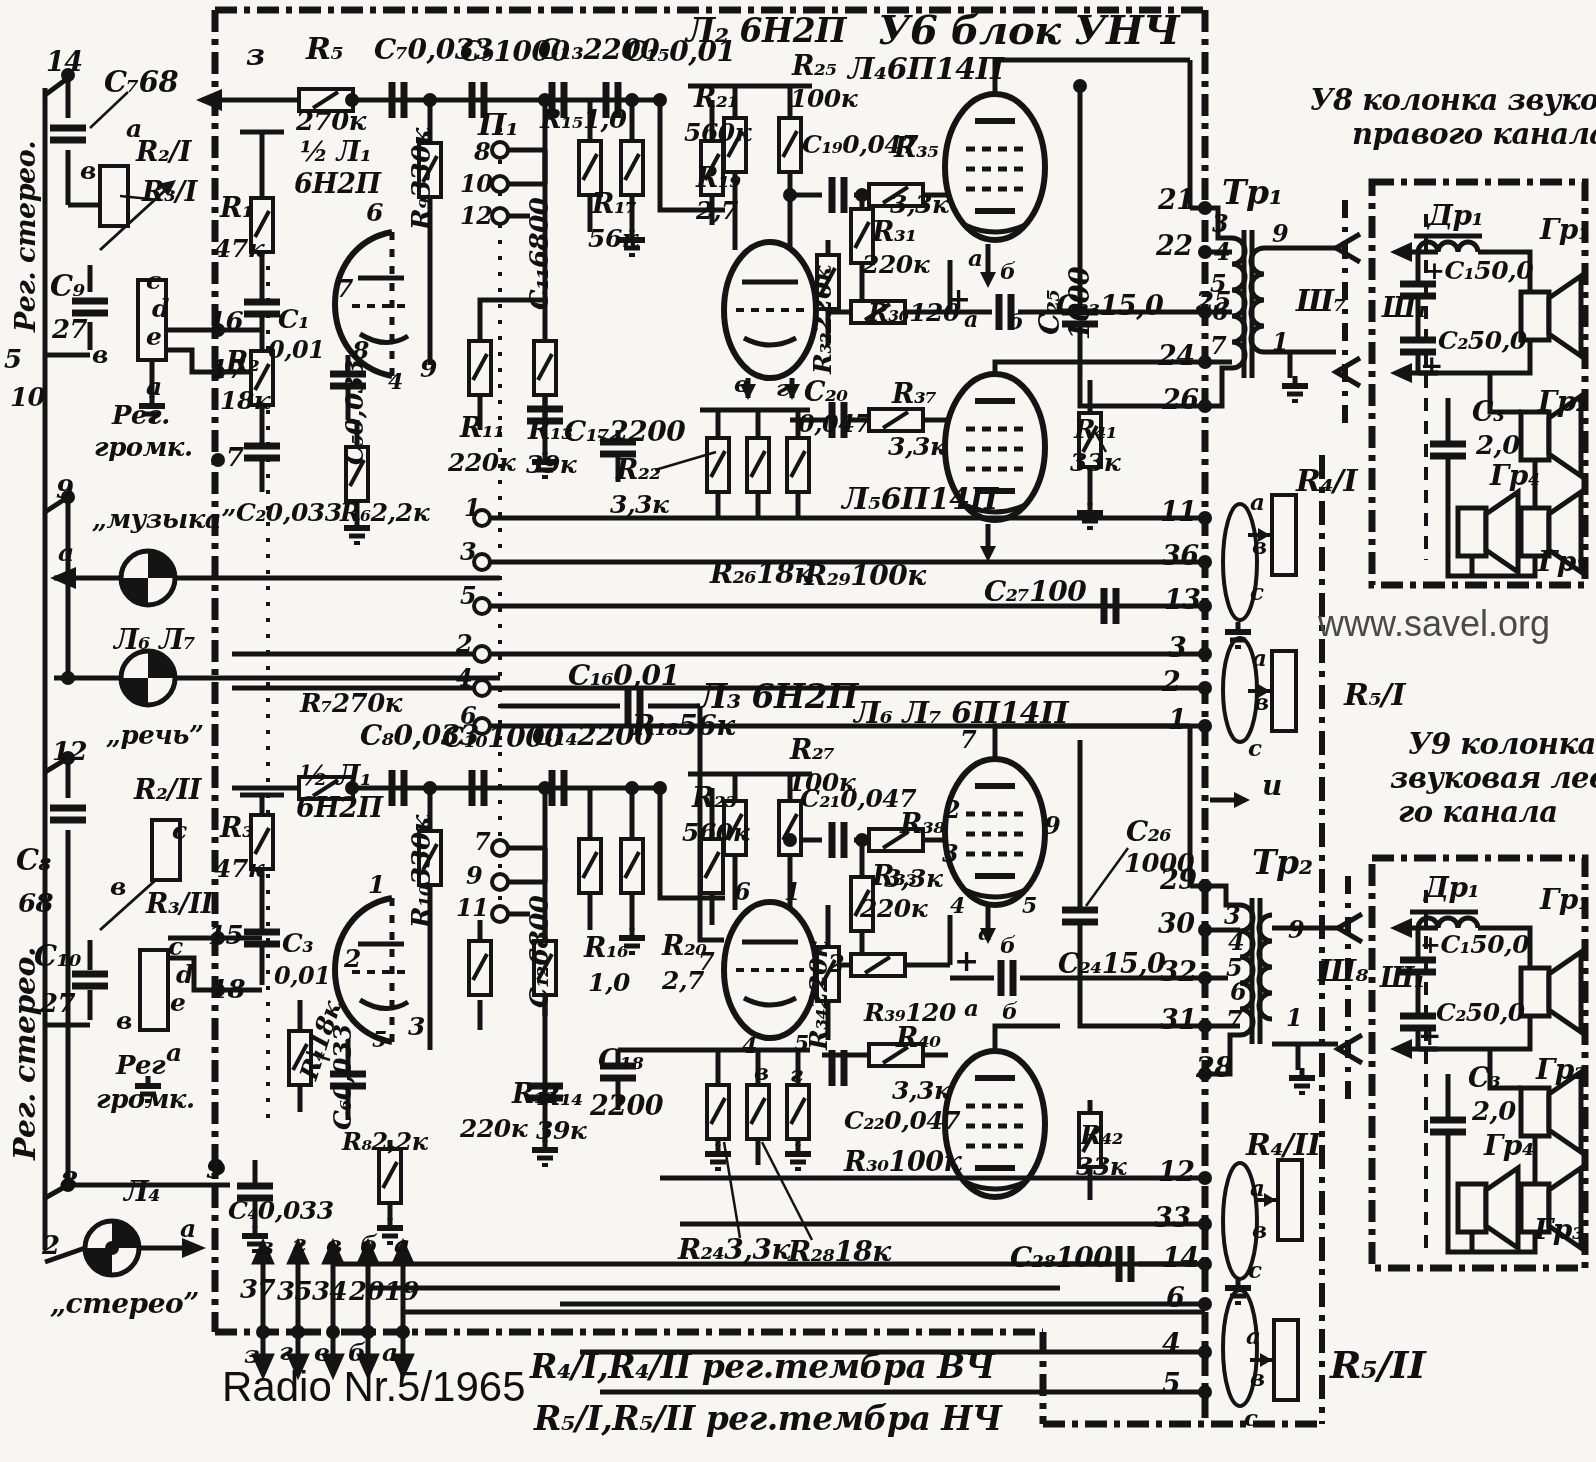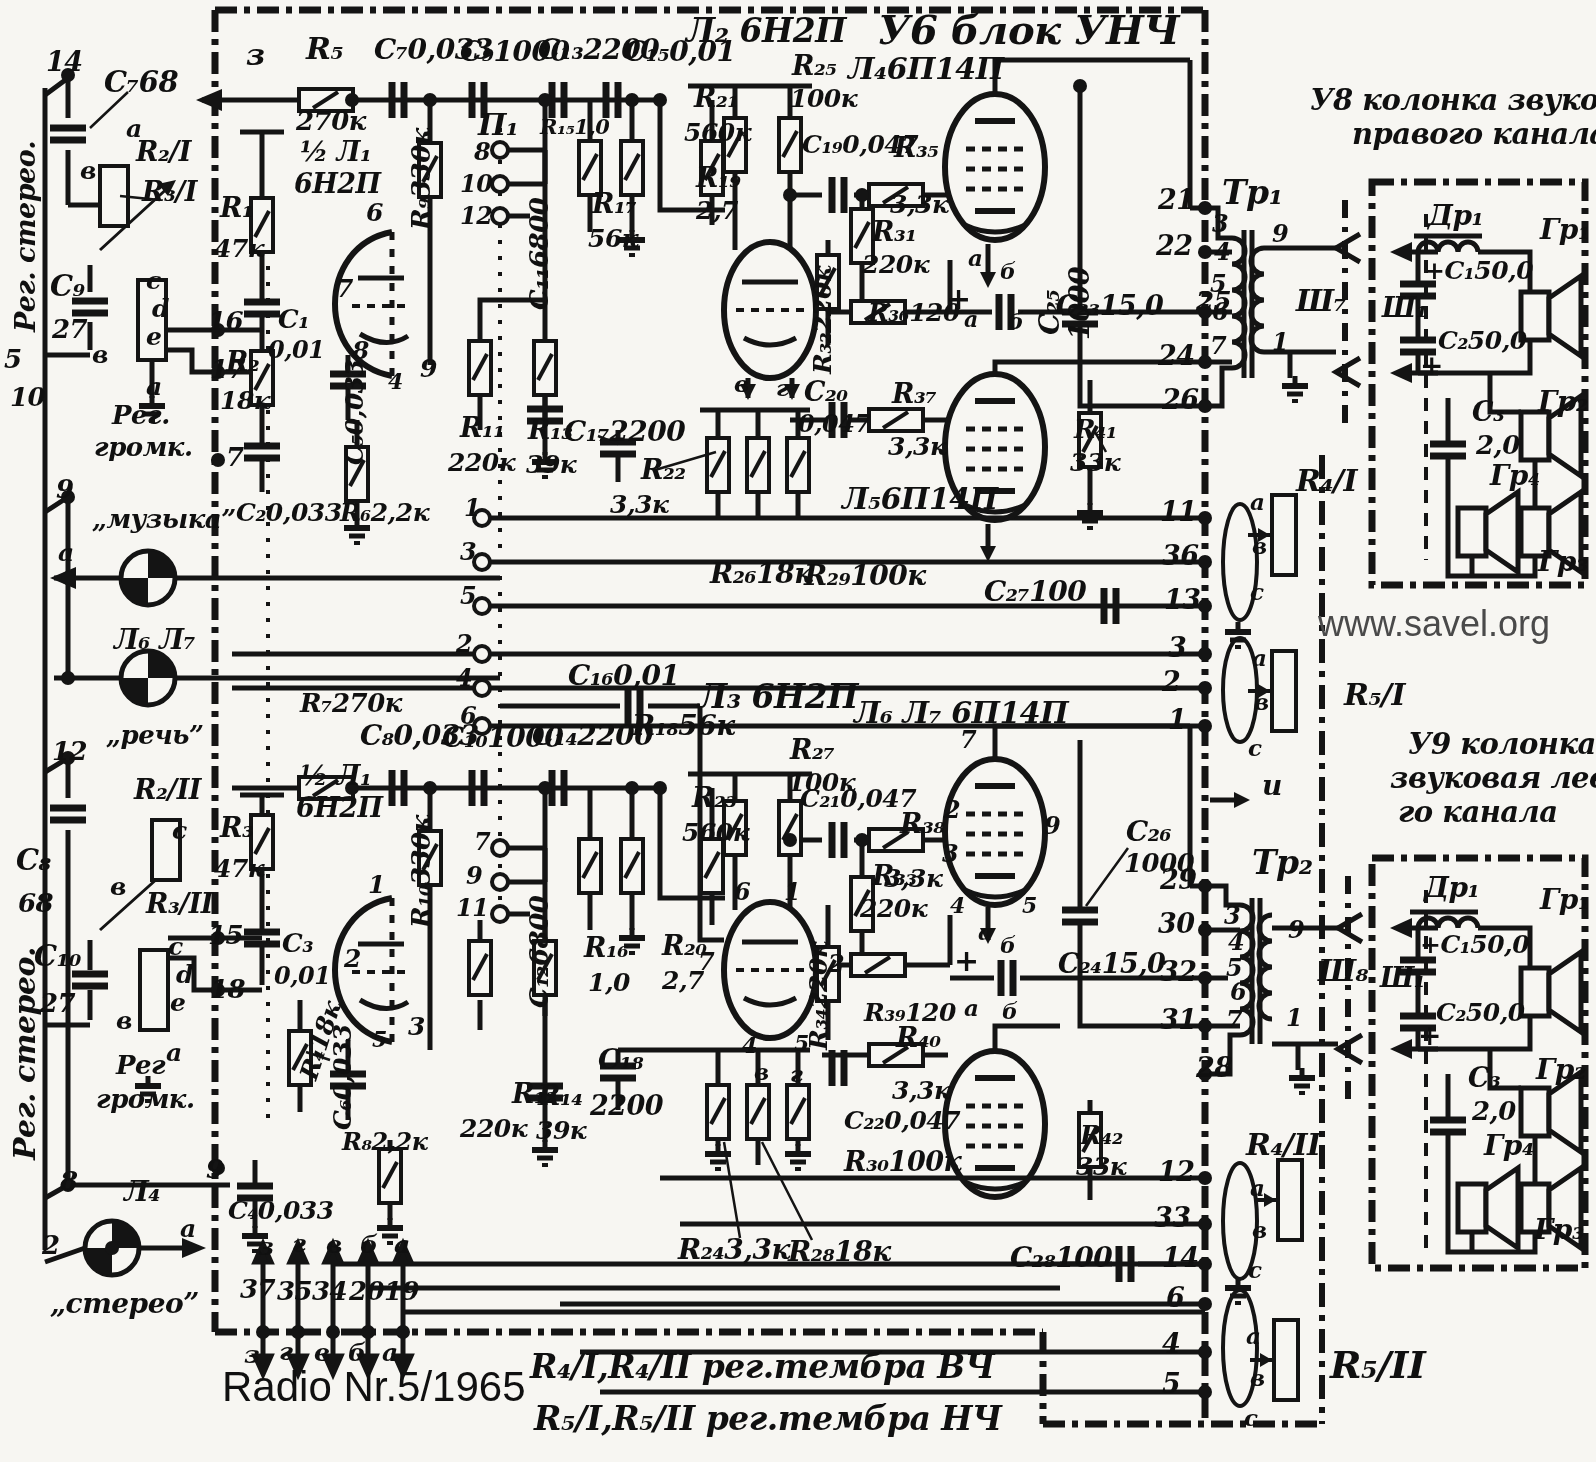--- a/index.html
+++ b/index.html
@@ -583,21 +583,21 @@
       <span class="lbl" style="left: 538px; top: 36px; font-size: 28px;">С₁₃2200</span>
       <span class="lbl" style="left: 624px; top: 38px; font-size: 28px;">С₁₅0,01</span>
       <span class="lbl" style="left: 296px; top: 108px; font-size: 26px;">270к</span>
       <span class="lbl" style="left: 300px; top: 138px; font-size: 27px;">½ Л₁</span>
       <span class="lbl" style="left: 294px; top: 170px; font-size: 27px;">6Н2П</span>
       <span class="lbl" style="left: 408px; top: 230px; font-size: 26px; transform: rotate(-90deg);">R₉330к</span>
       <span class="lbl" style="left: 478px; top: 110px; font-size: 30px;">П₁</span>
       <span class="lbl" style="left: 474px; top: 140px; font-size: 24px;">8</span>
       <span class="lbl" style="left: 460px; top: 172px; font-size: 24px;">10</span>
       <span class="lbl" style="left: 460px; top: 204px; font-size: 24px;">12</span>
-      <span class="lbl" style="left: 540px; top: 116px; font-size: 21px; text-align: center;">R₁₅1,0</span>
+      <span class="lbl" style="left: 540px; top: 106px; font-size: 26px; text-align: center;">R₁₅1,0</span>
       <span class="lbl" style="left: 526px; top: 310px; font-size: 26px; transform: rotate(-90deg);">С₁₁6800</span>
       <span class="lbl" style="left: 592px; top: 190px; font-size: 27px;">R₁₇</span>
       <span class="lbl" style="left: 588px; top: 226px;">56к</span>
       <span class="lbl" style="left: 696px; top: 164px; font-size: 27px;">R₁₉</span>
       <span class="lbl" style="left: 696px; top: 198px;">2,7</span>
       <span class="lbl" style="left: 686px; top: 14px; font-size: 33px;">Л₂ 6Н2П</span>
       <span class="lbl" style="left: 694px; top: 84px; font-size: 27px;">R₂₁</span>
       <span class="lbl" style="left: 684px; top: 120px;">560к</span>
       <span class="lbl" style="left: 792px; top: 52px; font-size: 27px;">R₂₅</span>
       <span class="lbl" style="left: 790px; top: 86px;">100к</span>
@@ -625,21 +625,21 @@
       <span class="lbl" style="left: 1066px; top: 340px; font-size: 27px; transform: rotate(-90deg);">1000</span>
       <span class="lbl" style="left: 1056px; top: 292px; font-size: 27px;">С₂₃15,0</span>
       <span class="lbl" style="left: 1196px; top: 288px; font-size: 26px;">25</span>
       <span class="lbl" style="left: 1074px; top: 416px; font-size: 26px;">R₄₁</span>
       <span class="lbl" style="left: 1070px; top: 450px;">33к</span>
       <span class="lbl" style="left: 564px; top: 418px; font-size: 28px;">С₁₇2200</span>
       <span class="lbl" style="left: 460px; top: 414px; font-size: 27px;">R₁₁</span>
       <span class="lbl" style="left: 448px; top: 450px;">220к</span>
       <span class="lbl" style="left: 528px; top: 416px; font-size: 27px;">R₁₃</span>
       <span class="lbl" style="left: 526px; top: 452px;">39к</span>
-      <span class="lbl" style="left: 616px; top: 456px; font-size: 27px; padding-left: 25px;">R₂₂</span>
+      <span class="lbl" style="left: 616px; top: 456px; font-size: 27px;">R₂₂</span>
       <span class="lbl" style="left: 610px; top: 492px;">3,3к</span>
       <span class="lbl" style="left: 710px; top: 560px; font-size: 28px;">R₂₆18к</span>
       <span class="lbl" style="left: 804px; top: 562px; font-size: 28px;">R₂₉100к</span>
       <span class="lbl" style="left: 984px; top: 578px; font-size: 28px;">С₂₇100</span>
       <span class="lbl" style="left: 1158px; top: 186px; font-size: 27px;">21</span>
       <span class="lbl" style="left: 1156px; top: 232px; font-size: 27px;">22</span>
       <span class="lbl" style="left: 1158px; top: 342px; font-size: 27px;">24</span>
       <span class="lbl" style="left: 1162px; top: 386px; font-size: 27px;">26</span>
       <span class="lbl" style="left: 1160px; top: 498px; font-size: 27px;">11</span>
       <span class="lbl" style="left: 1162px; top: 542px; font-size: 27px;">36</span>

